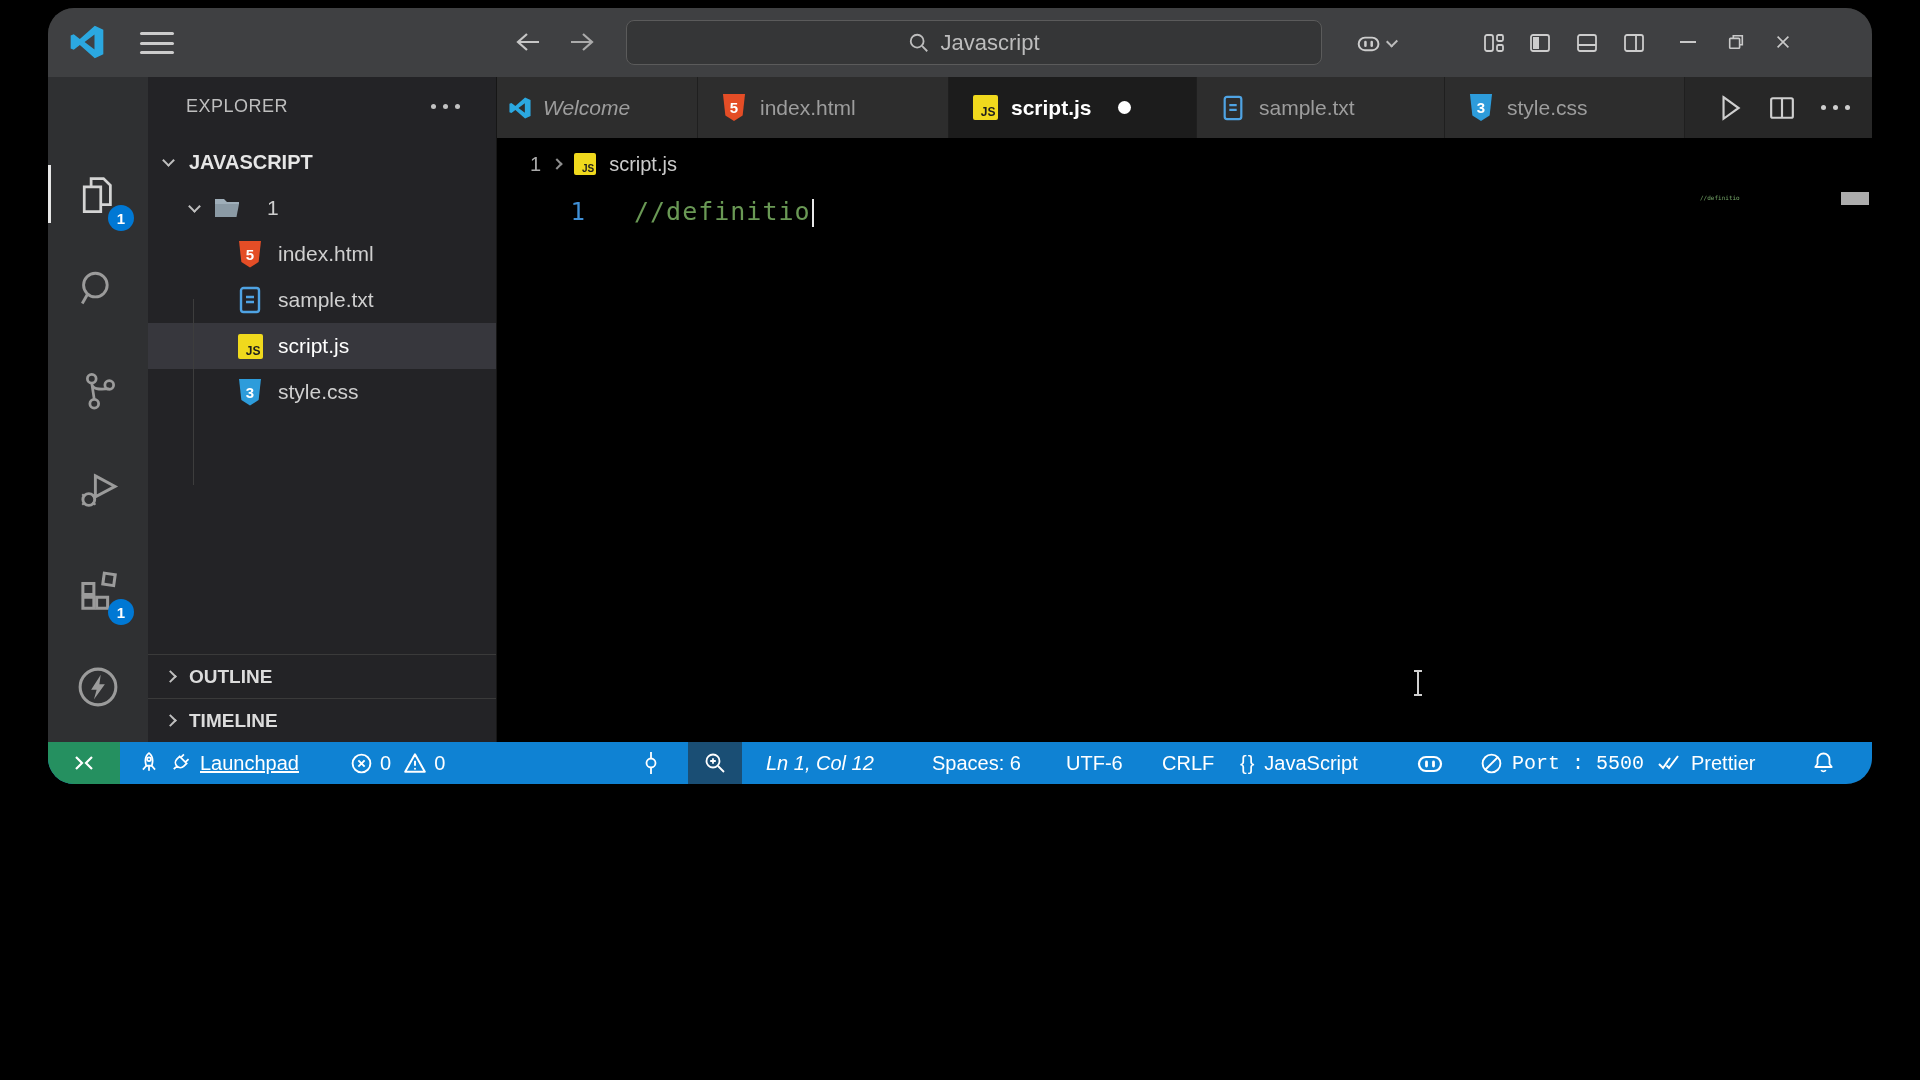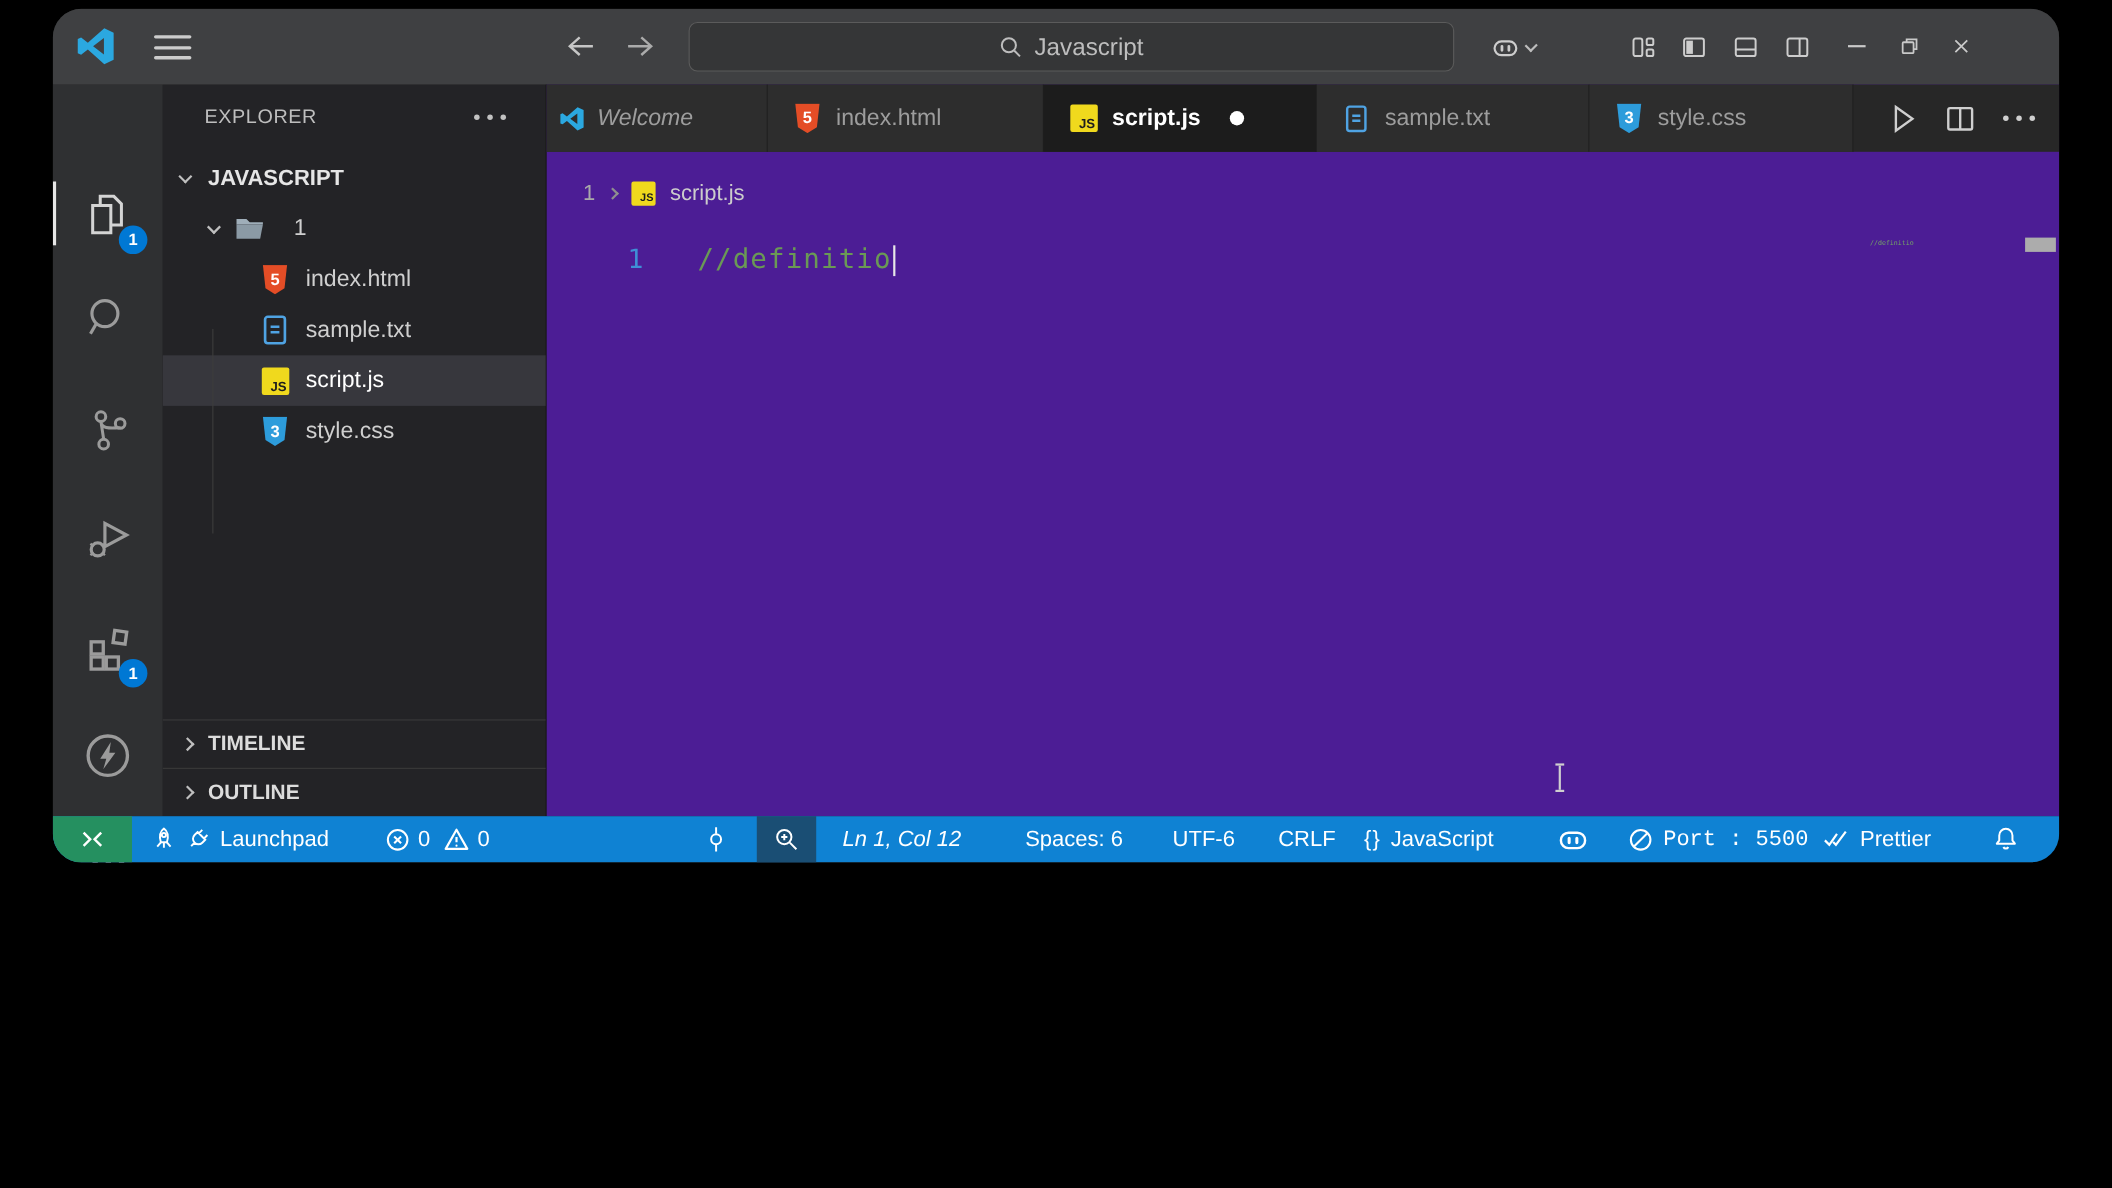--- a/index.html
+++ b/index.html
@@ -39,21 +39,21 @@
   .sb-header .dots{margin-left:auto;cursor:pointer;}
   .tree{position:relative;margin-top:16px;}
   .row{height:46px;display:flex;align-items:center;cursor:pointer;color:#CFCFCF;font-size:21px;}
   .row.selected{background:#37373D;color:#FFFFFF;}
   .row .ficon{margin:0 14px 0 0;}
   .guide{position:absolute;left:45px;top:160px;width:1px;height:186px;background:#3D3D3D;}
   .sb-bottom{margin-top:auto;}
   .sb-sec{height:44px;border-top:1px solid #3A3A3A;display:flex;align-items:center;gap:14px;padding-left:18px;
     color:#DCDCDC;font-weight:bold;font-size:19px;cursor:pointer;}
   
-  .editor{flex:1 1 auto;display:flex;flex-direction:column;background:#4c1d95;min-width:0;position:relative;gap:12px;}
+  .editor{flex:1 1 auto;display:flex;flex-direction:column;background:#000000;min-width:0;position:relative;}
   .tabbar{height:61px;background:#272727;display:flex;flex:0 0 auto;position:relative;}
   .tab{height:100%;display:flex;align-items:center;gap:12px;padding:0 22px;background:#2D2D2D;
     border-right:1px solid #1F1F1F;color:#9D9D9D;font-size:21px;cursor:pointer;flex:0 0 auto;}
   .tab.active{background:#1C1C1C;color:#FFFFFF;}
   .tab .dirty{width:13px;height:13px;border-radius:50%;background:#FFFFFF;margin-left:14px;}
   .tab-actions{position:absolute;right:0;top:0;height:61px;display:flex;align-items:center;gap:26px;padding-right:22px;}
   .breadcrumb{height:52px;display:flex;align-items:center;gap:12px;padding-left:33px;color:#A9A9A9;font-size:20px;flex:0 0 auto;}
   .bc-chev{width:8px;height:8px;border-right:2px solid #8F8F8F;border-bottom:2px solid #8F8F8F;transform:rotate(-45deg);}
   .code-area{position:relative;flex:1 1 auto;font-family:"DejaVu Sans Mono",monospace;}
   .code-line{display:flex;height:44px;align-items:center;}
@@ -283,25 +283,25 @@
           <span class="ficon">
               <span class="shield css">3</span>
             </span>
           <span>style.css</span>
         </div>
         <div class="guide"></div>
       </div>
       <div class="sb-bottom">
         <div class="sb-sec">
           <span class="chev right"></span>
-          <span>TIMELINE</span>
+          <span>OUTLINE</span>
         </div>
         <div class="sb-sec">
           <span class="chev right"></span>
-          <span>OUTLINE</span>
+          <span>TIMELINE</span>
         </div>
       </div>
     </div>
 
     <div class="editor">
       <div class="tabbar">
         <div class="tab" style="width:201px;font-style:italic;">
           <svg viewBox="0 0 100 100" width="22" height="22" style="margin-left:-10px;flex:0 0 auto;">
             <path fill="#2BA8E0" fill-rule="evenodd" d="M73 2 L29 41 L11 27 L2 31 L2 69 L11 73 L29 59 L73 98 L98 86 L98 14 Z M72 28 L43 50 L72 72 Z"></path>
             </svg>
@@ -369,21 +369,21 @@
       </div>
     </div>
   </div>
 
   <div class="statusbar">
     <div class="sb-item remote">
       <svg width="24" height="20" viewBox="0 0 22 20" fill="none" stroke="#FFFFFF" stroke-width="2.2">
         <path d="M3 4 L9 10 L3 16 M19 4 L13 10 L19 16"></path>
         </svg>
     </div>
-    <div class="sb-item" style="left:90px;">
+    <div class="sb-item" style="left:90px;text-decoration:underline;">
       <svg width="22" height="22" viewBox="0 0 20 20" fill="none" stroke="#FFFFFF" stroke-width="1.6">
         <path d="M10 1 C13 3.2 14 7.5 12.5 12.5 H7.5 C6 7.5 7 3.2 10 1 Z"></path>
           <circle cx="10" cy="6.5" r="1.7"></circle>
         <path d="M7.5 12.5 L4.5 16 M12.5 12.5 L15.5 16 M10 13 V17"></path>
         </svg>
       <svg width="22" height="22" viewBox="0 0 20 20" fill="none" stroke="#FFFFFF" stroke-width="1.6" style="transform:rotate(45deg);">
         <path d="M7 2 V6 M13 2 V6 M5.5 6 H14.5 V9.5 A4.5 4.5 0 0 1 5.5 9.5 Z M10 14 V18"></path>
         </svg>
       <span>Launchpad</span>
     </div>

